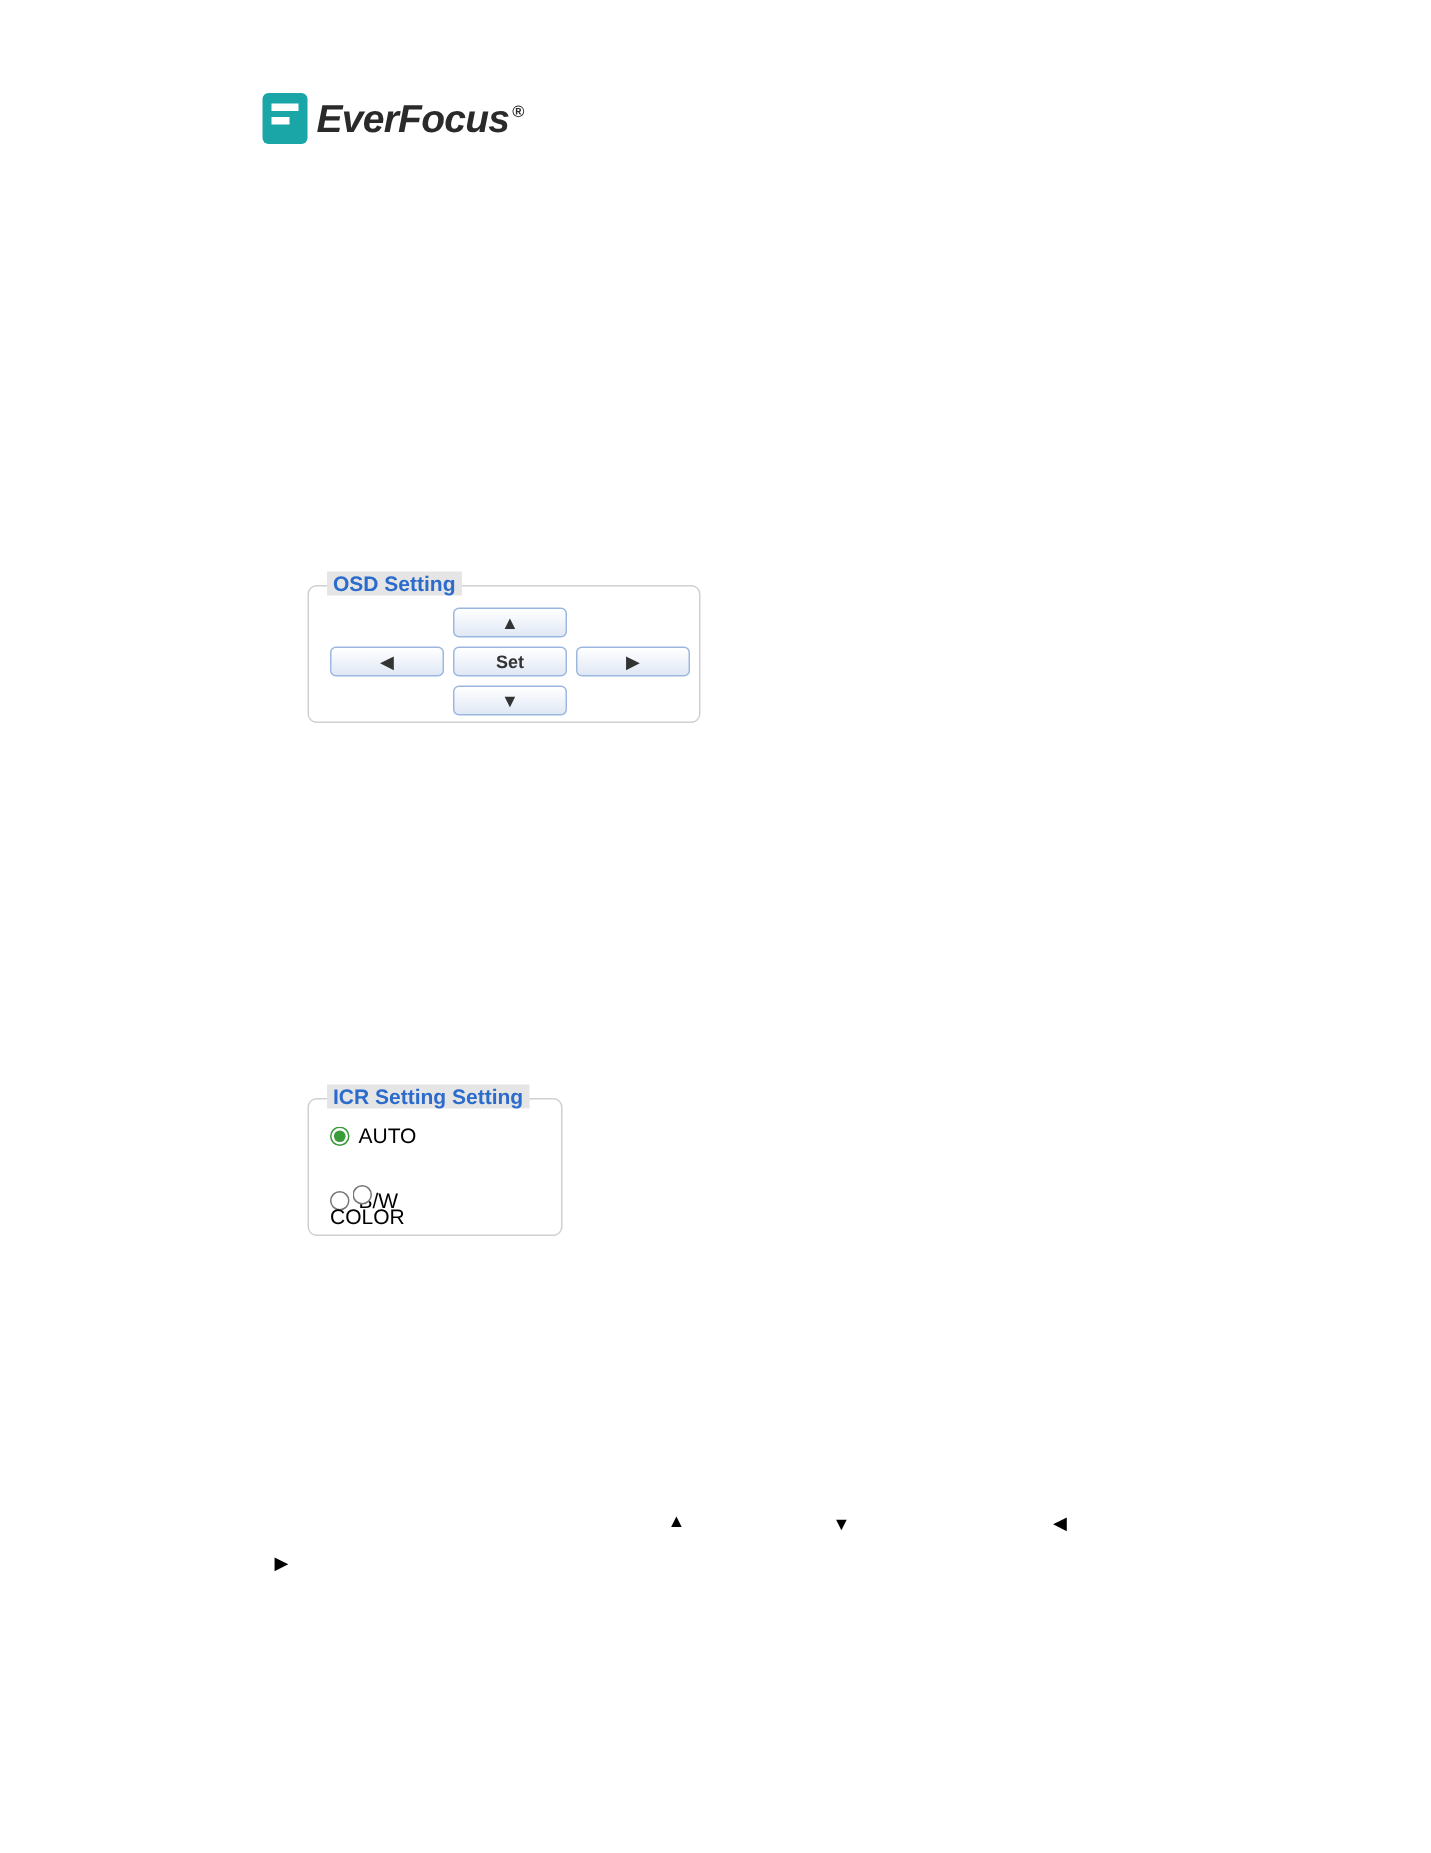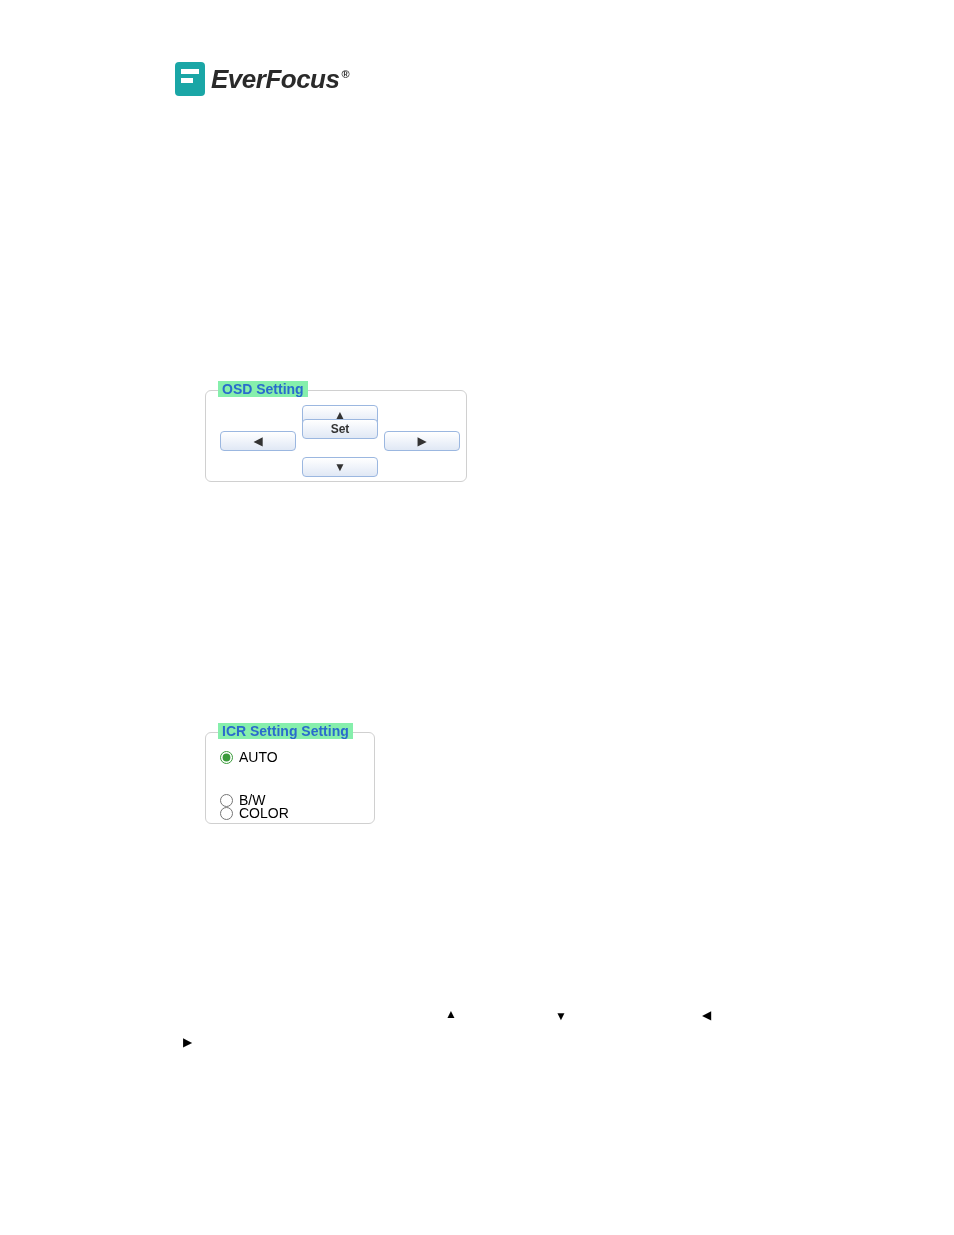--- a/index.html
+++ b/index.html
@@ -60,21 +60,21 @@
   .fieldset {
     position: absolute;
     border: 1px solid #d0d0d0;
     border-radius: 6px;
     background: #fff;
   }
   .legend {
     position: absolute;
     top: -10px;
     left: 12px;
-    background: #86efac;
+    background: #e5e5e5;
     padding: 0 4px;
     color: #2a6bcc;
     font-size: 14px;
     font-weight: 600;
     font-family: "Segoe UI", Arial, sans-serif;
   }
 
   
   .osd-box {
     left: 205px;
@@ -91,21 +91,21 @@
     font-size: 12px;
     color: #333;
     display: flex;
     align-items: center;
     justify-content: center;
     cursor: pointer;
     box-sizing: border-box;
   }
   .btn-up    { left: 96px;  top: 14px; width: 76px; }
   .btn-left  { left: 14px;  top: 40px; width: 76px; }
-  .btn-set   { left: 96px;  top: 28px; width: 76px; font-weight: bold; }
+  .btn-set   { left: 96px;  top: 40px; width: 76px; font-weight: bold; }
   .btn-right { left: 178px; top: 40px; width: 76px; }
   .btn-down  { left: 96px;  top: 66px; width: 76px; }
 
   
   .icr-box {
     left: 205px;
     top: 732px;
     width: 168px;
     height: 90px;
   }
@@ -116,21 +116,21 @@
     align-items: center;
     font-size: 14px;
     color: #000;
   }
   .radio-row input {
     margin: 0 6px 0 0;
     accent-color: #3a9b3a;
   }
   .r1 { top: 16px; }
   .r2 { top: 59px; }
-  .r3 { top: 72px; }
+  .r3 { top: 57px; flex-direction: column; }
 
   
   .tri {
     position: absolute;
     font-size: 12px;
     color: #000;
     line-height: 1;
   }
   .tri-up    { left: 445px; top: 1008px; }
   .tri-down  { left: 555px; top: 1010px; }

